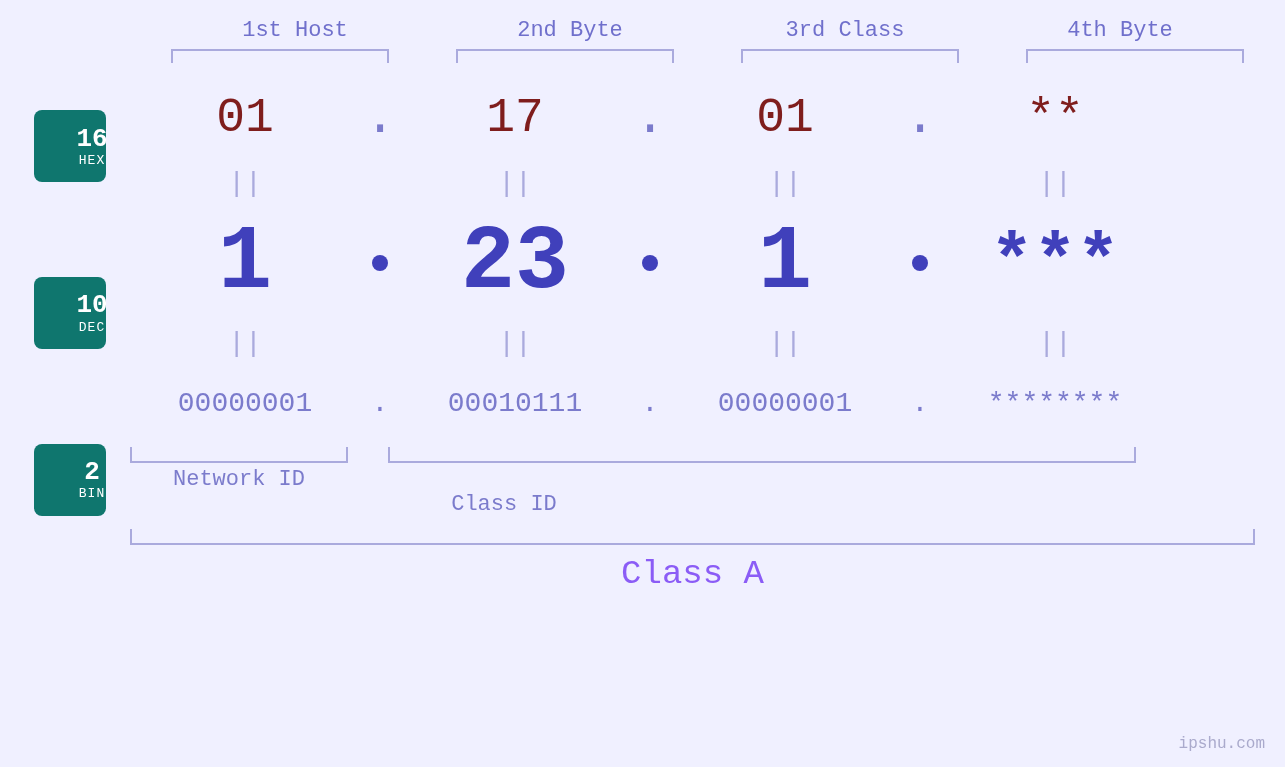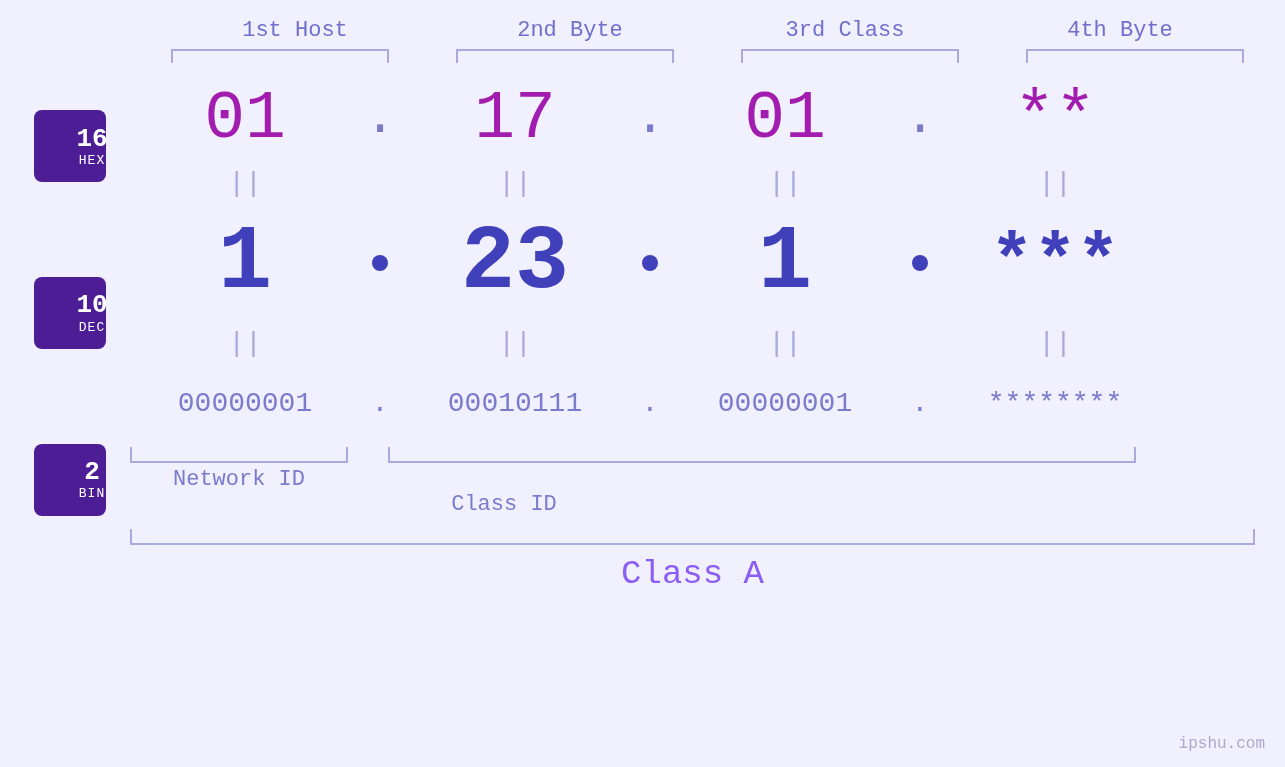--- a/index.html
+++ b/index.html
@@ -42,21 +42,21 @@
       display: flex;
       flex-direction: column;
       align-items: center;
       justify-content: space-around;
       width: 130px;
       height: 500px;
       padding-left: 10px;
     }
 
     .badge {
-      background: #4c1d95;
+      background: #0f766e;
       color: white;
       width: 72px;
       height: 72px;
       border-radius: 8px;
       display: flex;
       flex-direction: column;
       align-items: center;
       justify-content: center;
       font-family: 'Courier New', Courier, monospace;
       padding-left: 44px;
@@ -93,22 +93,22 @@
       display: flex;
       align-items: center;
       justify-content: center;
     }
 
     
     .hex-row {
       height: 90px;
     }
     .hex-val {
-      color: #a21caf;
-      font-size: 68px;
+      color: #7f1d1d;
+      font-size: 48px;
       font-family: 'Courier New', Courier, monospace;
     }
     .hex-dot {
       color: #7b7bcc;
       font-size: 52px;
     }
 
     
     .eq-row {
       height: 40px;

